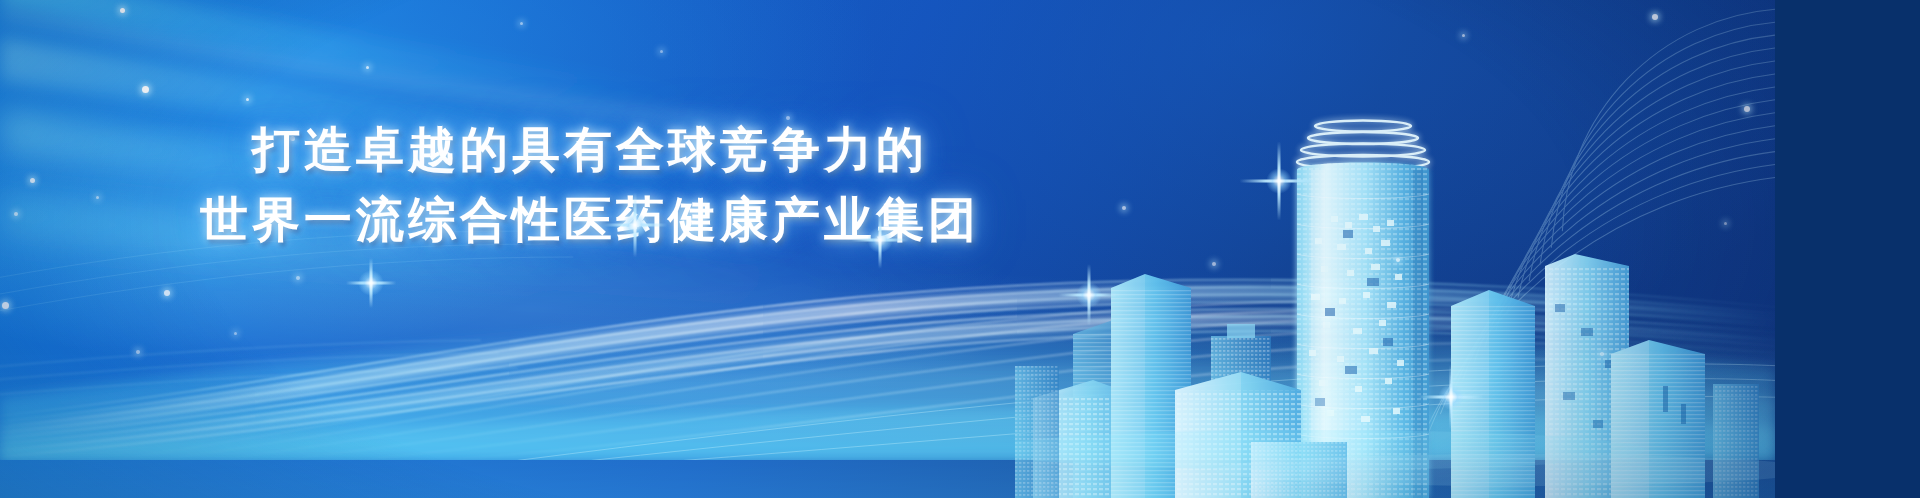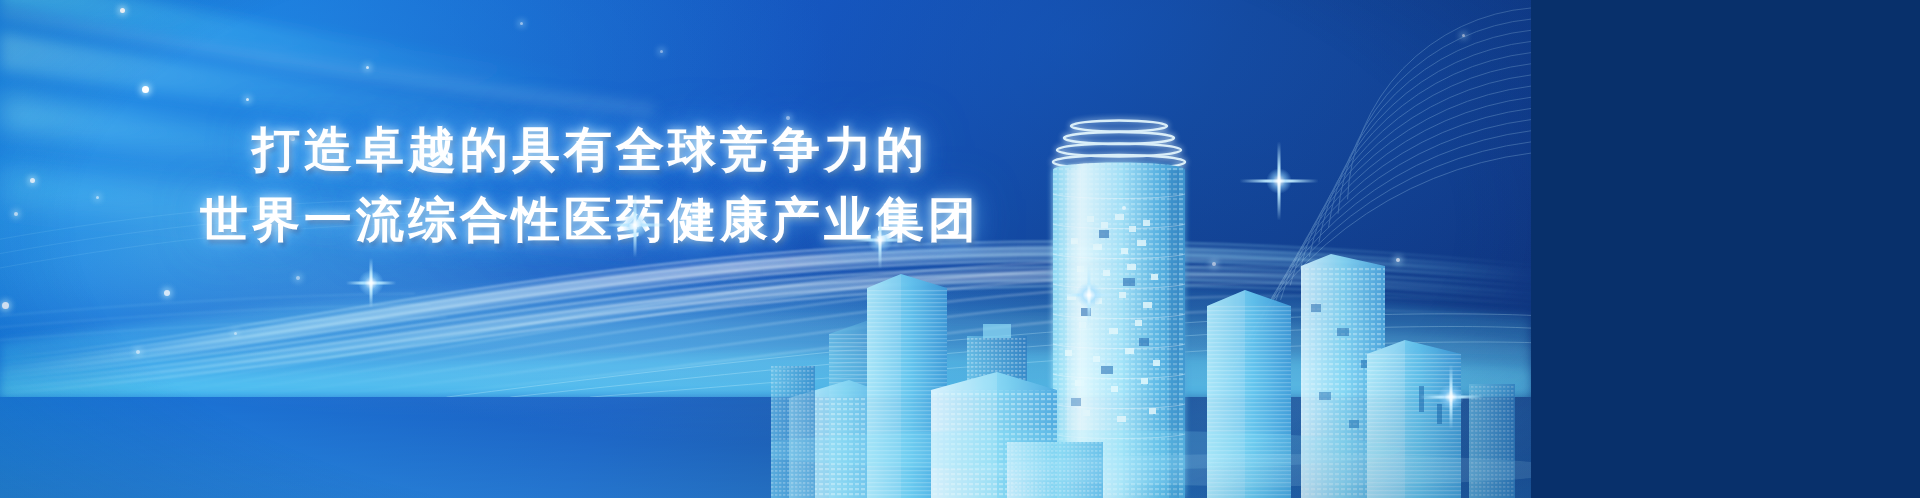--- a/index.html
+++ b/index.html
@@ -1,17 +1,17 @@
 <!DOCTYPE html>
 <html><head>
 <meta charset="utf-8">
 <style>
   html,body{margin:0;padding:0;background:#08306b;}
   #banner{
-    position:relative;width:1531px;height:498px;overflow:hidden;
+    position:relative;width:1775px;height:498px;overflow:hidden;
     font-family:"DejaVu Sans","Liberation Sans",sans-serif;
     background:
       radial-gradient(ellipse 900px 420px at 18% 12%, rgba(40,150,235,0.55) 0%, rgba(40,150,235,0) 62%),
       radial-gradient(ellipse 1000px 500px at 70% 8%,  rgba(24,96,200,0.45) 0%, rgba(24,96,200,0) 65%),
       linear-gradient(118deg, #1585e8 0%, #1667cf 22%, #1452bb 46%, #12408f 70%, #0f3580 100%);
   }
   .layer{position:absolute;inset:0;}
   .np{pointer-events:none;}
 
   

